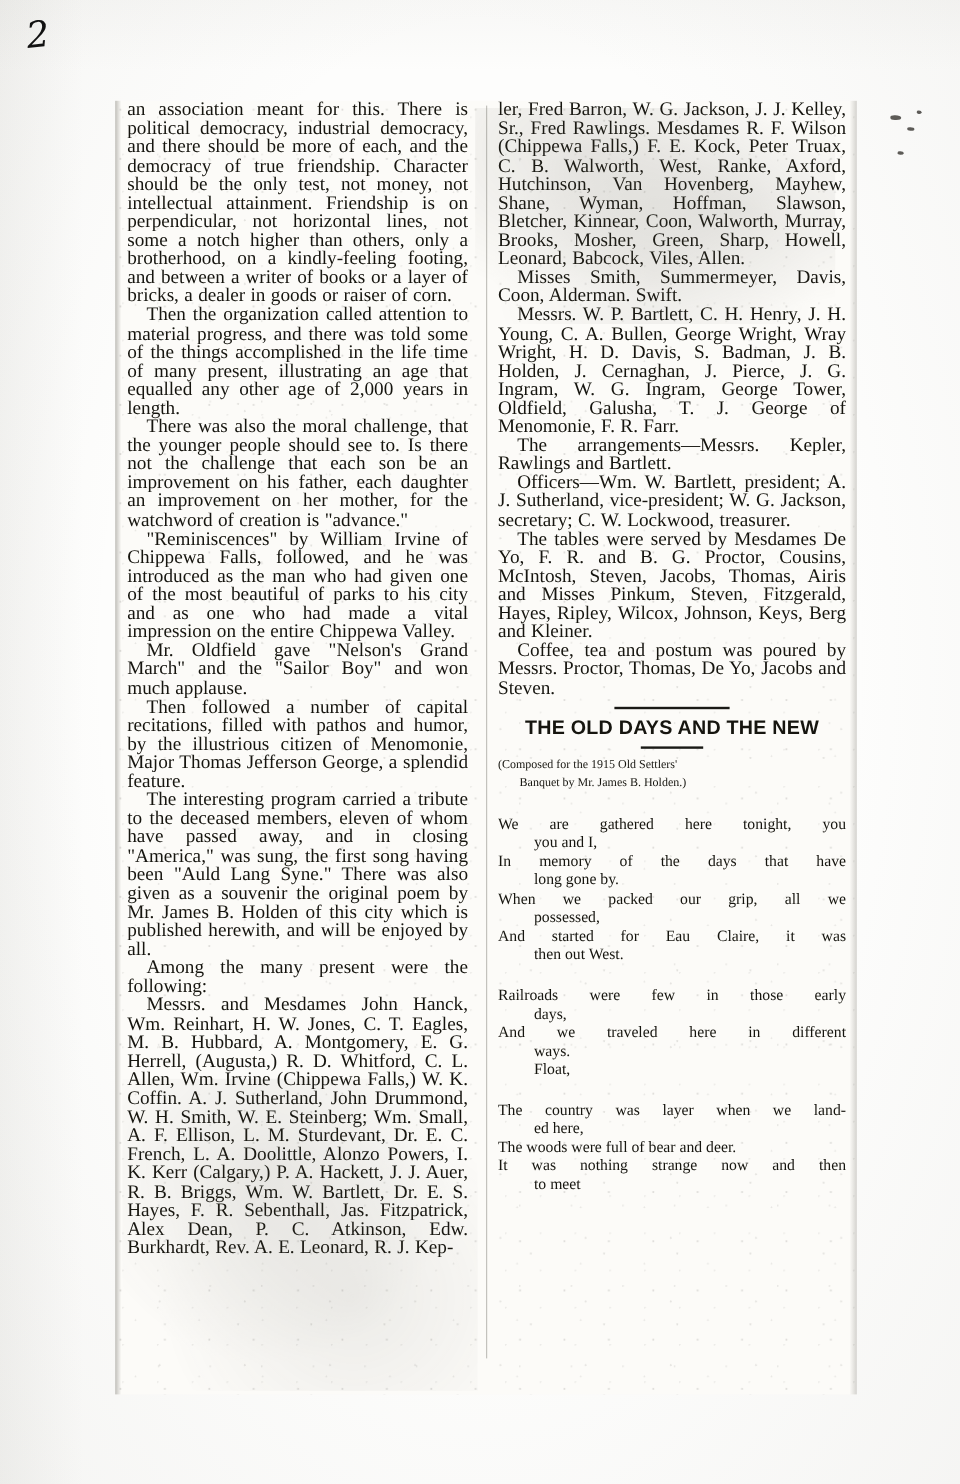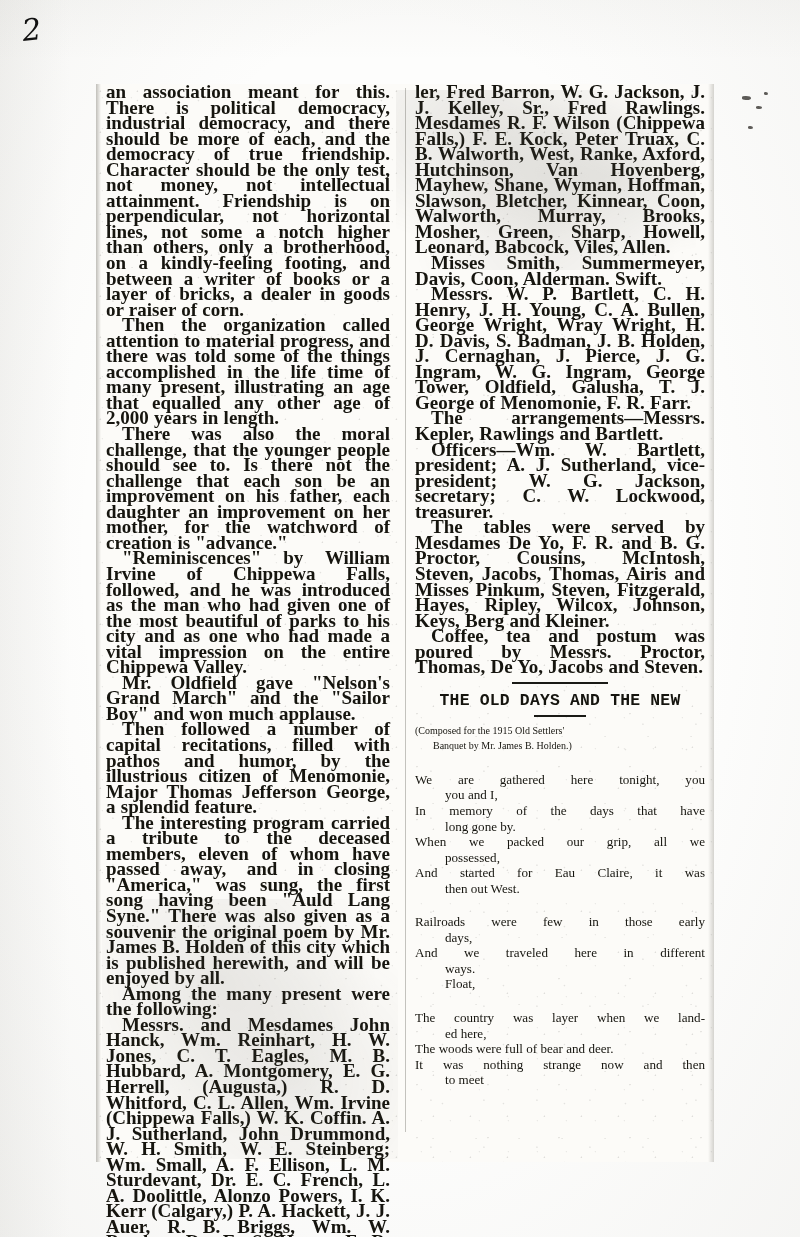--- a/index.html
+++ b/index.html
@@ -81,28 +81,27 @@
   .col-rule {
     width: 1px;
     background: rgba(90,88,80,0.35);
     margin: 4px 7px 30px 7px;
     flex: 0 0 1px;
   }
   .col-right { padding-left: 2px; }
 
   p.body {
     margin: 0;
-    font-size: 19px;
+    font-size: 16px;
     line-height: 15.55px;
     text-align: justify;
     text-indent: 16px;
     word-spacing: 0.5px;
     -webkit-hyphens: none;
     hyphens: none;
-    font-weight: bold;
   }
   p.body.noindent { text-indent: 0; }
 
   
   .headline-block {
     margin: 7px 0 5px 0;
     text-align: center;
   }
   .rule-top {
     width: 96px;
@@ -110,21 +109,21 @@
     background: #1a1a16;
     margin: 4px auto 7px auto;
   }
   .rule-bot {
     width: 52px;
     height: 2px;
     background: #1a1a16;
     margin: 5px auto 6px auto;
   }
   .headline {
-    font-family: Liberation Mono, monospace;
+    font-family: Liberation Sans, sans-serif;
     font-weight: bold;
     font-size: 16.4px;
     letter-spacing: 0.2px;
     line-height: 19px;
     white-space: nowrap;
   }
 
   .byline {
     margin: 0 0 2px 0;
     font-size: 10px;

